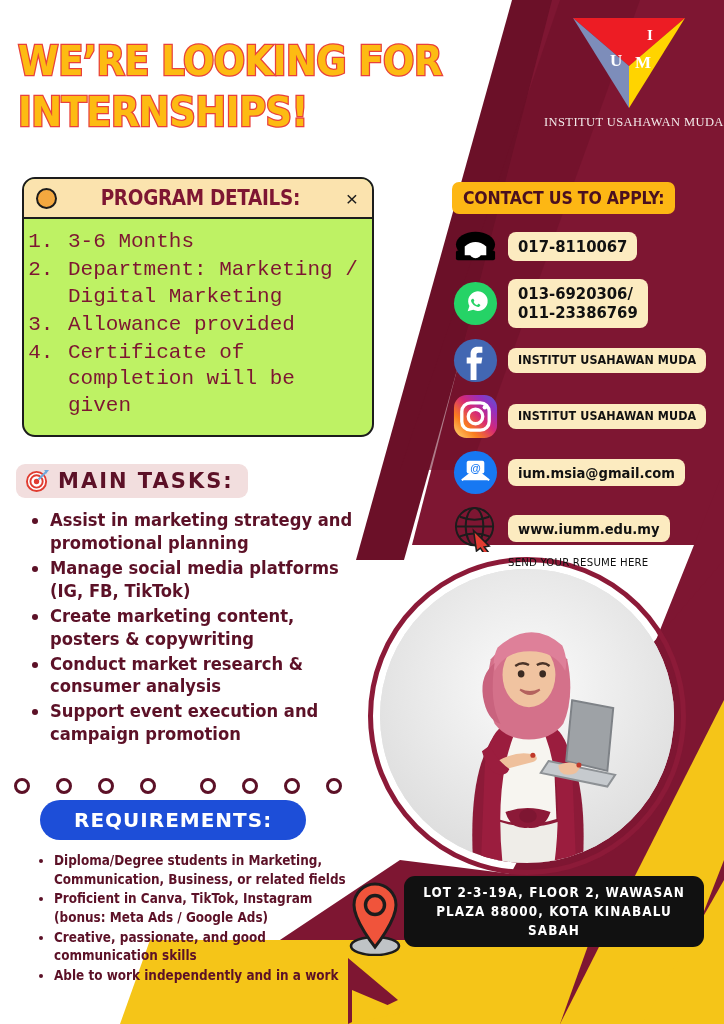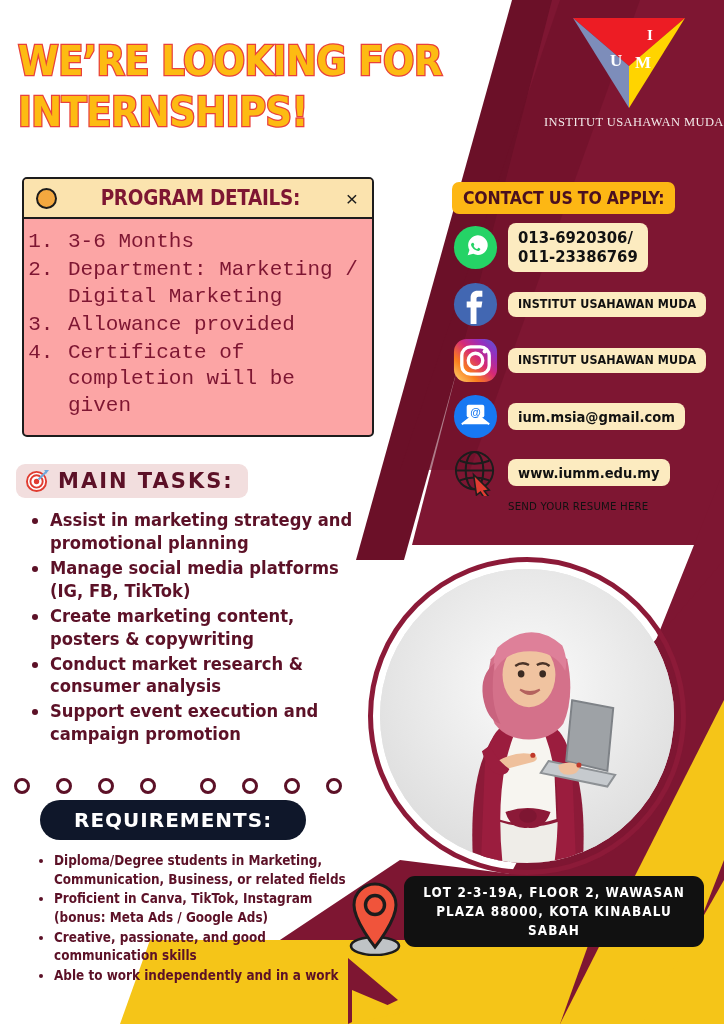--- a/index.html
+++ b/index.html
@@ -33,21 +33,21 @@
   .logo-tri { width:120px; height:98px; margin:0 auto; display:block; }
   .logo-text {
     font-family:"Liberation Serif", serif;
     font-size:12.5px; color:#f3eaea; letter-spacing:0.4px;
     margin-top:3px; white-space:nowrap; font-weight:normal;
   }
 
   
   .win {
     position:absolute; left:22px; top:177px; width:352px; z-index:6;
-    background:#fca5a5; border:2.2px solid #1c1c1c; border-radius:5px;
+    background:#bef264; border:2.2px solid #1c1c1c; border-radius:13px;
     overflow:hidden;
   }
   .win-bar {
     background:#FBE3AE; border-bottom:2.2px solid #1c1c1c;
     height:40px; display:flex; align-items:center; padding:0 12px; gap:10px;
   }
   .win-dot { width:21px; height:21px; border-radius:50%; background:#F4A83F; border:2px solid #1c1c1c; flex:none; }
   .win-title {
     flex:1; text-align:center; font-weight:bold; font-size:20.5px;
     color:#7E1632; letter-spacing:-0.3px;
@@ -101,21 +101,21 @@
   }
 
   
   .dots { position:absolute; left:14px; top:778px; z-index:6; display:flex; gap:26px; }
   .dots .grp { display:flex; gap:26px; }
   .ring { width:16px; height:16px; border-radius:50%; border:3px solid #5C1127; }
 
   
   .reqs { position:absolute; left:16px; top:800px; width:350px; z-index:6; }
   .reqs-badge {
-    background:#0f172a; color:#fff; border-radius:22px;
+    background:#1d4ed8; color:#fff; border-radius:22px;
     padding:8px 34px; display:inline-block; margin-left:24px;
     font-weight:bold; font-size:20px; letter-spacing:1px;
     font-family:"DejaVu Sans", sans-serif;
   }
   .reqs ul { margin-top:12px; padding-left:38px; }
   .reqs li {
     font-weight:bold; font-size:13.4px; line-height:1.39; color:#5C1127;
     margin-bottom:1px; font-family:"DejaVu Sans", sans-serif; font-stretch:condensed;
   }
 
@@ -191,20 +191,30 @@
         <li>Department: Marketing / Digital Marketing</li>
         <li>Allowance provided</li>
         <li>Certificate of completion will be given</li>
       </ol>
     </div>
   </div>
 
   <div class="contact">
     <div class="contact-head">CONTACT US TO APPLY:</div>
 
+    <div class="crow">
+      <svg class="cicon" viewBox="0 0 48 48">
+        <ellipse cx="24" cy="22" rx="20" ry="13" fill="#000"></ellipse>
+        <rect x="4" y="28" width="40" height="10" rx="2" fill="#000"></rect>
+        <path d="M13 24 q11 -9 22 0 v9 h-22 z" fill="#fff"></path>
+        <circle cx="24" cy="30" r="6" fill="#fff"></circle>
+        <circle cx="24" cy="30" r="5.2" fill="#fff"></circle>
+      </svg>
+      <div class="cpill">017-8110067</div>
+    </div>
 
     <div class="crow">
       <svg class="cicon" viewBox="0 0 48 48">
         <circle cx="24" cy="24" r="22" fill="#25D366"></circle>
         <path d="M16 32 l1.8-5.4a10 10 0 1 1 3.9 3.8z" fill="#fff"></path>
         <path d="M20 20c.5-1 1-1 1.6-.9.5.1.9 1.3 1.1 1.7.2.4 0 .7-.2 1-.3.3-.5.5-.3.9.6 1.2 1.8 2.3 3 2.8.4.2.7 0 .9-.3.3-.4.6-1 1-.9.6.2 1.7.9 1.8 1.3.1.5-.2 1.3-1.2 1.7-1.1.5-2.6.2-4.4-.9-1.8-1.1-3.1-2.7-3.6-4.1-.4-1.1-.3-1.9.3-2.3z" fill="#25D366"></path>
       </svg>
       <div class="cpill" style="white-space:pre-line">013-6920306/
 011-23386769</div>
     </div>

